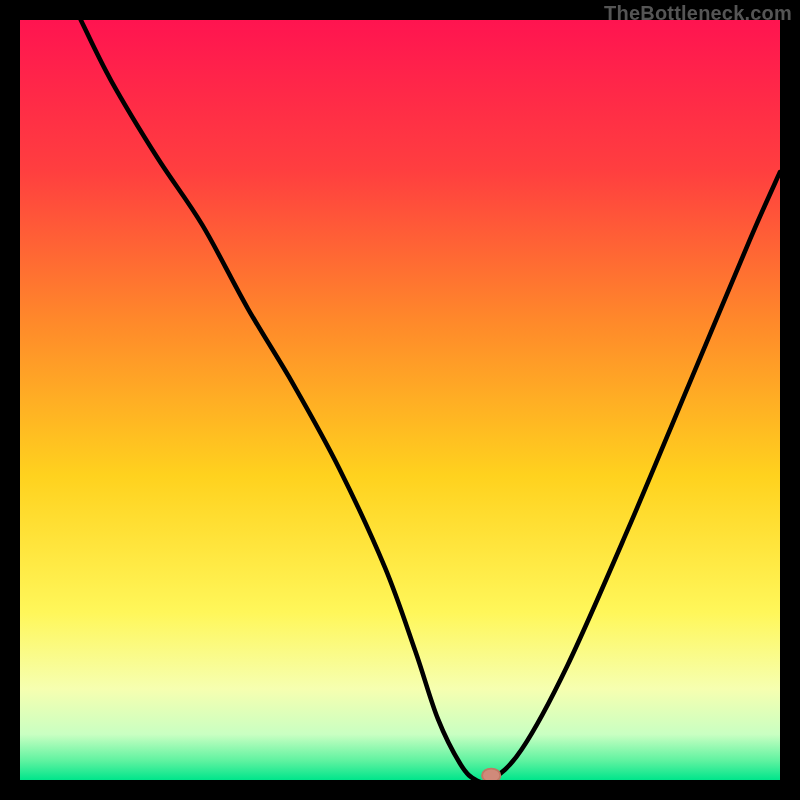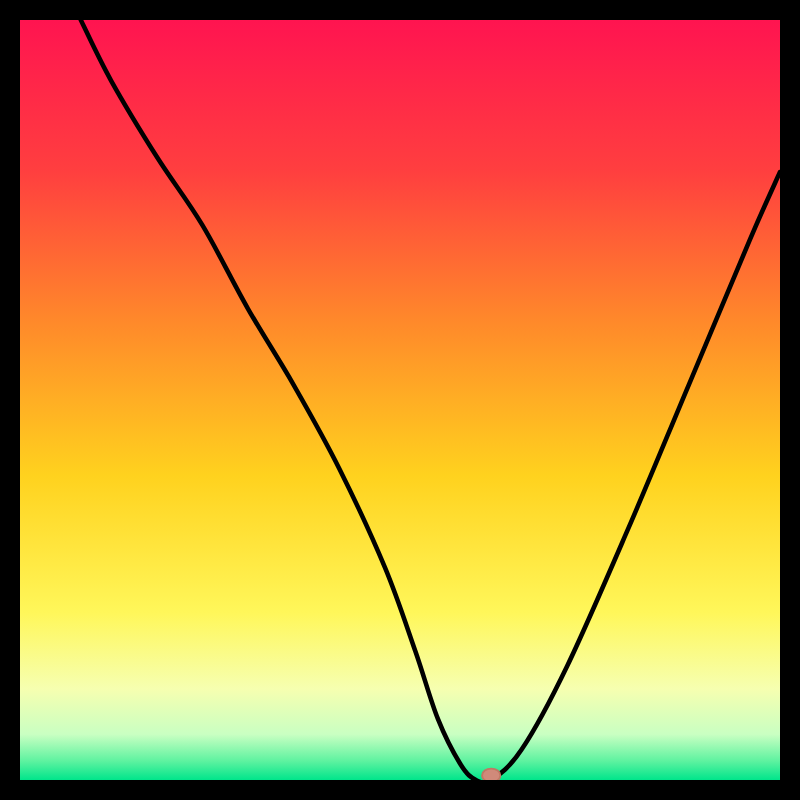--- a/index.html
+++ b/index.html
@@ -37,20 +37,21 @@
   svg {
     display: block;
     width: 760px;
     height: 760px;
   }
 </style>
 </head>
 <body>
 
 <div class="frame">
+  <div class="watermark">TheBottleneck.com</div>
 
   <div class="plot-area">
     <svg id="chart-svg" viewBox="0 0 100 100" preserveAspectRatio="none">
       <defs>
         <linearGradient id="bg-grad" x1="0" y1="0" x2="0" y2="1">
             <stop offset="0%" stop-color="#ff1450"></stop>
             <stop offset="20%" stop-color="#ff3f3f"></stop>
             <stop offset="40%" stop-color="#ff8a2a"></stop>
             <stop offset="60%" stop-color="#ffd21e"></stop>
             <stop offset="78%" stop-color="#fff75a"></stop>

